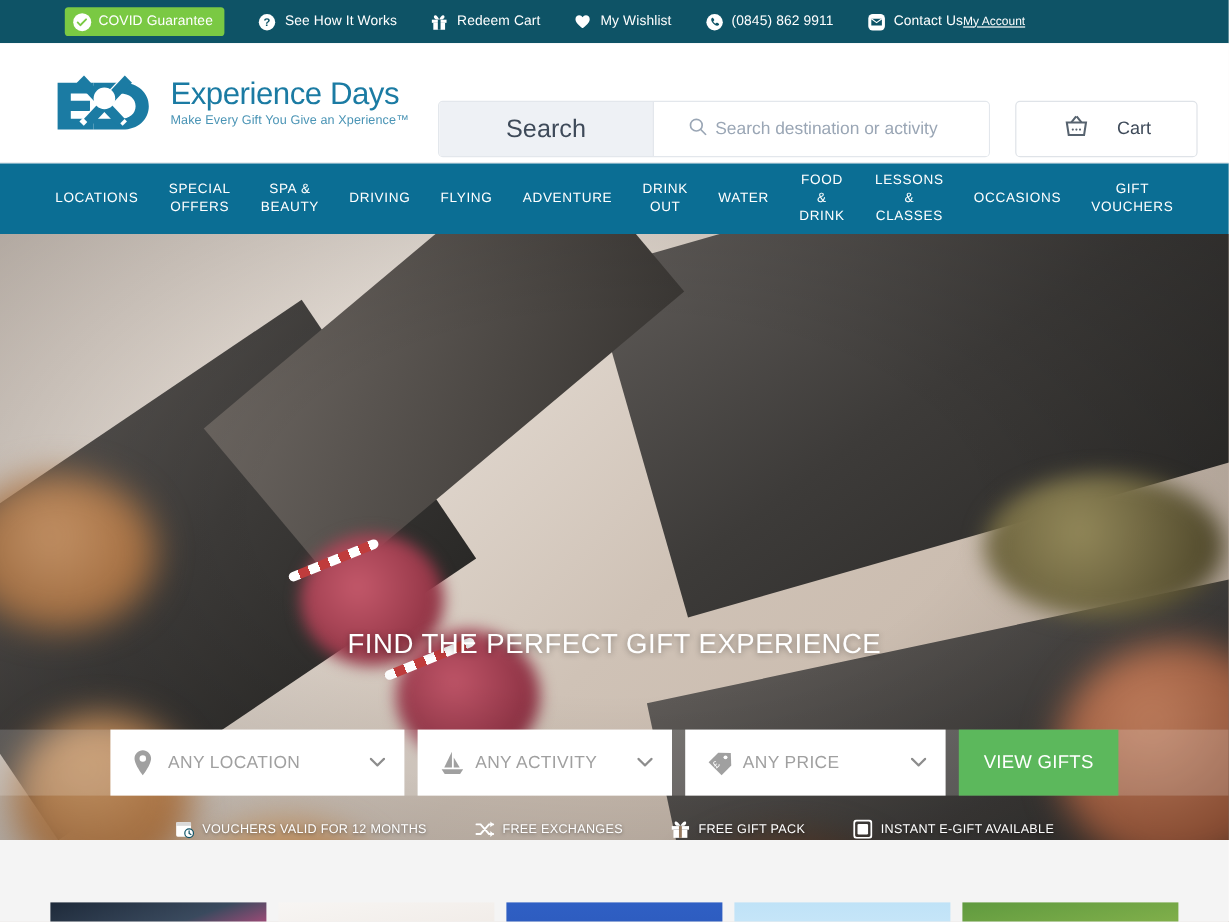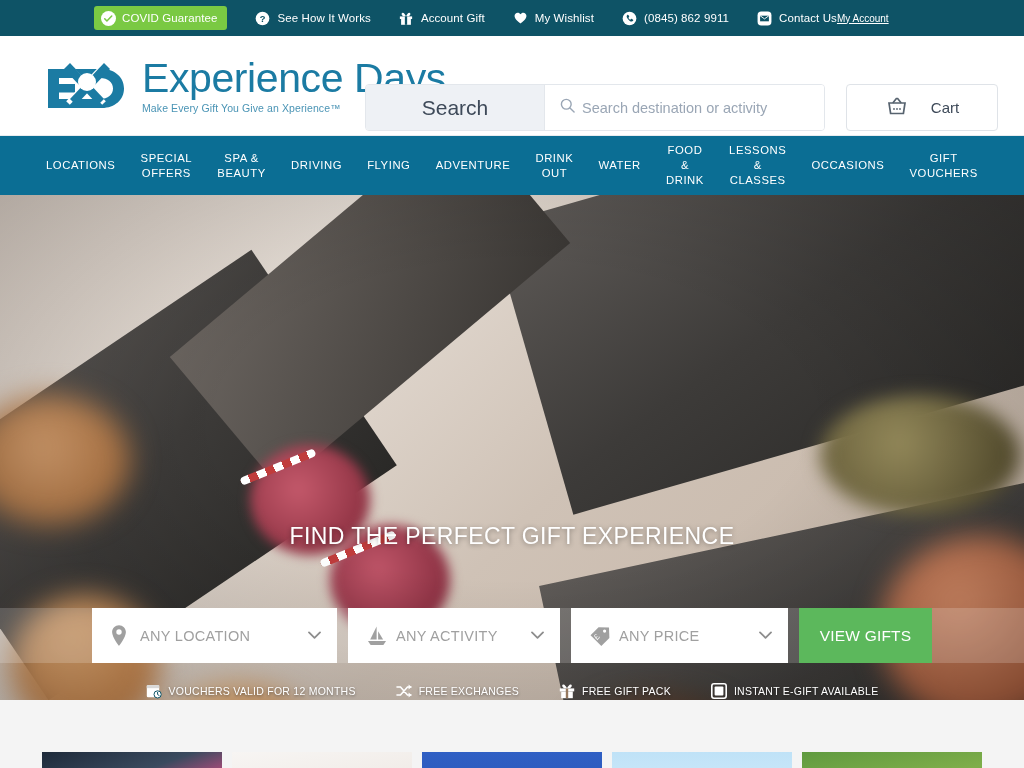--- a/index.html
+++ b/index.html
@@ -15,21 +15,21 @@
     height: 36px;
     background: #0e5366;
     display: flex;
     align-items: center;
     position: relative;
   }
   .topbar-inner {
     width: 849px;
     display: flex;
     align-items: center;
-    padding-left: 94px;
+    padding-left: 54px;
     gap: 0;
   }
   .covid-badge {
     background: #7ac943;
     border-radius: 3px;
     height: 24px;
     display: flex;
     align-items: center;
     gap: 6px;
     padding: 0 10px 0 7px;
@@ -91,21 +91,21 @@
   }
   .logo-wrap {
     margin-left: 42px;
     display: flex;
     align-items: center;
     cursor: pointer;
   }
   .logo-mark { width: 98px; height: 62px; flex: 0 0 auto; }
   .logo-text { margin-left: 2px; line-height: 1; }
   .logo-title {
-    font-size: 41px;
+    font-size: 26px;
     color: #1b7ba3;
     letter-spacing: -0.4px;
     font-weight: 400;
   }
   .logo-sub {
     font-size: 10.5px;
     color: #4a94b5;
     margin-top: 4px;
     letter-spacing: .1px;
   }
@@ -131,21 +131,21 @@
     font-size: 21px;
     color: #3e4a59;
     cursor: pointer;
     border-right: 1px solid #e3e7ec;
   }
   .search-field {
     flex: 1;
     display: flex;
     align-items: center;
     gap: 7px;
-    padding-left: 15px;
+    padding-left: 29px;
     background: #ffffff;
   }
   .search-field input {
     border: none;
     outline: none;
     font-size: 14.5px;
     color: #9aa6b5;
     font-family: inherit;
     width: 100%;
     background: transparent;
@@ -359,21 +359,21 @@
     <div class="tb-item">
       <span class="tb-ic">
         <svg width="14" height="15" viewBox="0 0 16 16">
           <rect x="1" y="5.6" width="14" height="3" fill="#fff"></rect>
           <rect x="2.4" y="8.6" width="11.2" height="6.6" fill="#fff"></rect>
           <rect x="6.7" y="1.2" width="2.6" height="14" fill="#0e5366"></rect>
           <path d="M8 5.4C6.6 3.2 5.4 1 3.7 1.6 2.3 2.1 2.9 4.6 5 5.4z" fill="#fff"></path>
           <path d="M8 5.4c1.4-2.2 2.6-4.4 4.3-3.8 1.4.5.8 3-1.3 3.8z" fill="#fff"></path>
         </svg>
       </span>
-      <span class="lbl">Account Gift</span>
+      <span class="lbl">Redeem Cart</span>
     </div>
 
     <div class="tb-item">
       <span class="tb-ic">
         <svg width="15" height="14" viewBox="0 0 16 16">
             <path d="M8 14.2S1.2 9.9 1.2 5.7C1.2 3.4 2.9 1.9 4.8 1.9c1.4 0 2.5.8 3.2 1.9.7-1.1 1.8-1.9 3.2-1.9 1.9 0 3.6 1.5 3.6 3.8 0 4.2-6.8 8.5-6.8 8.5z" fill="#fff"></path>
           </svg>
       </span>
       <span class="lbl">My Wishlist</span>
     </div>

